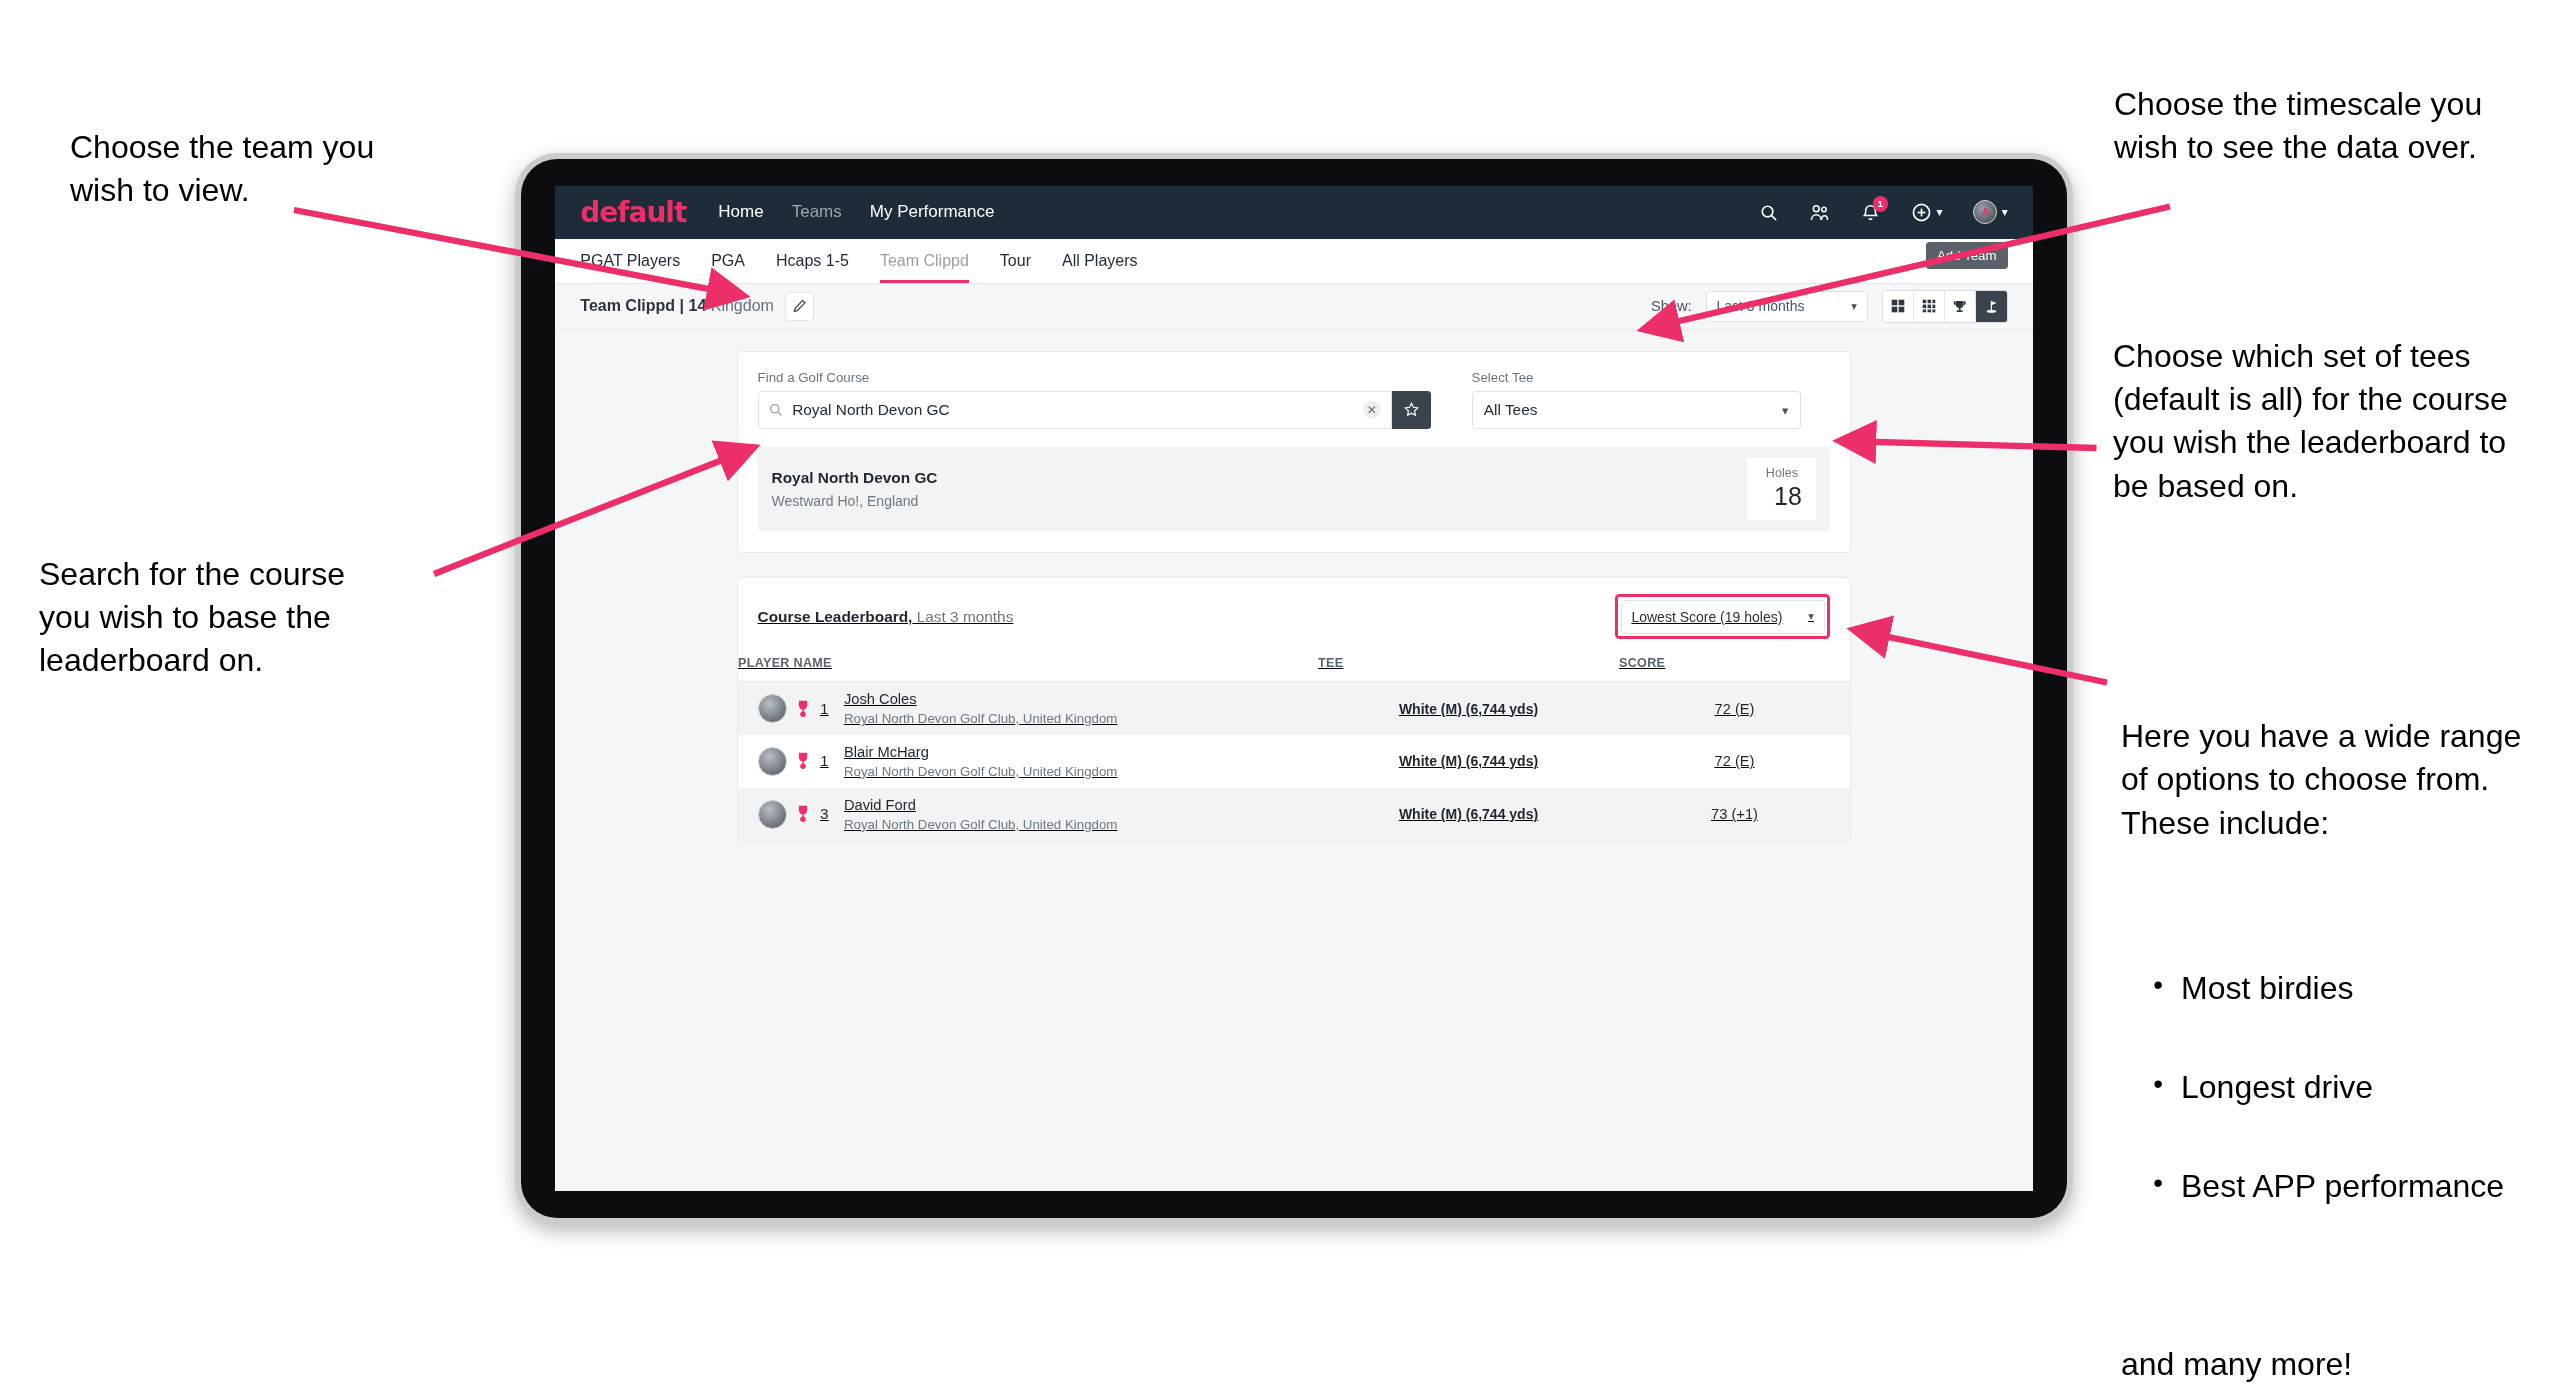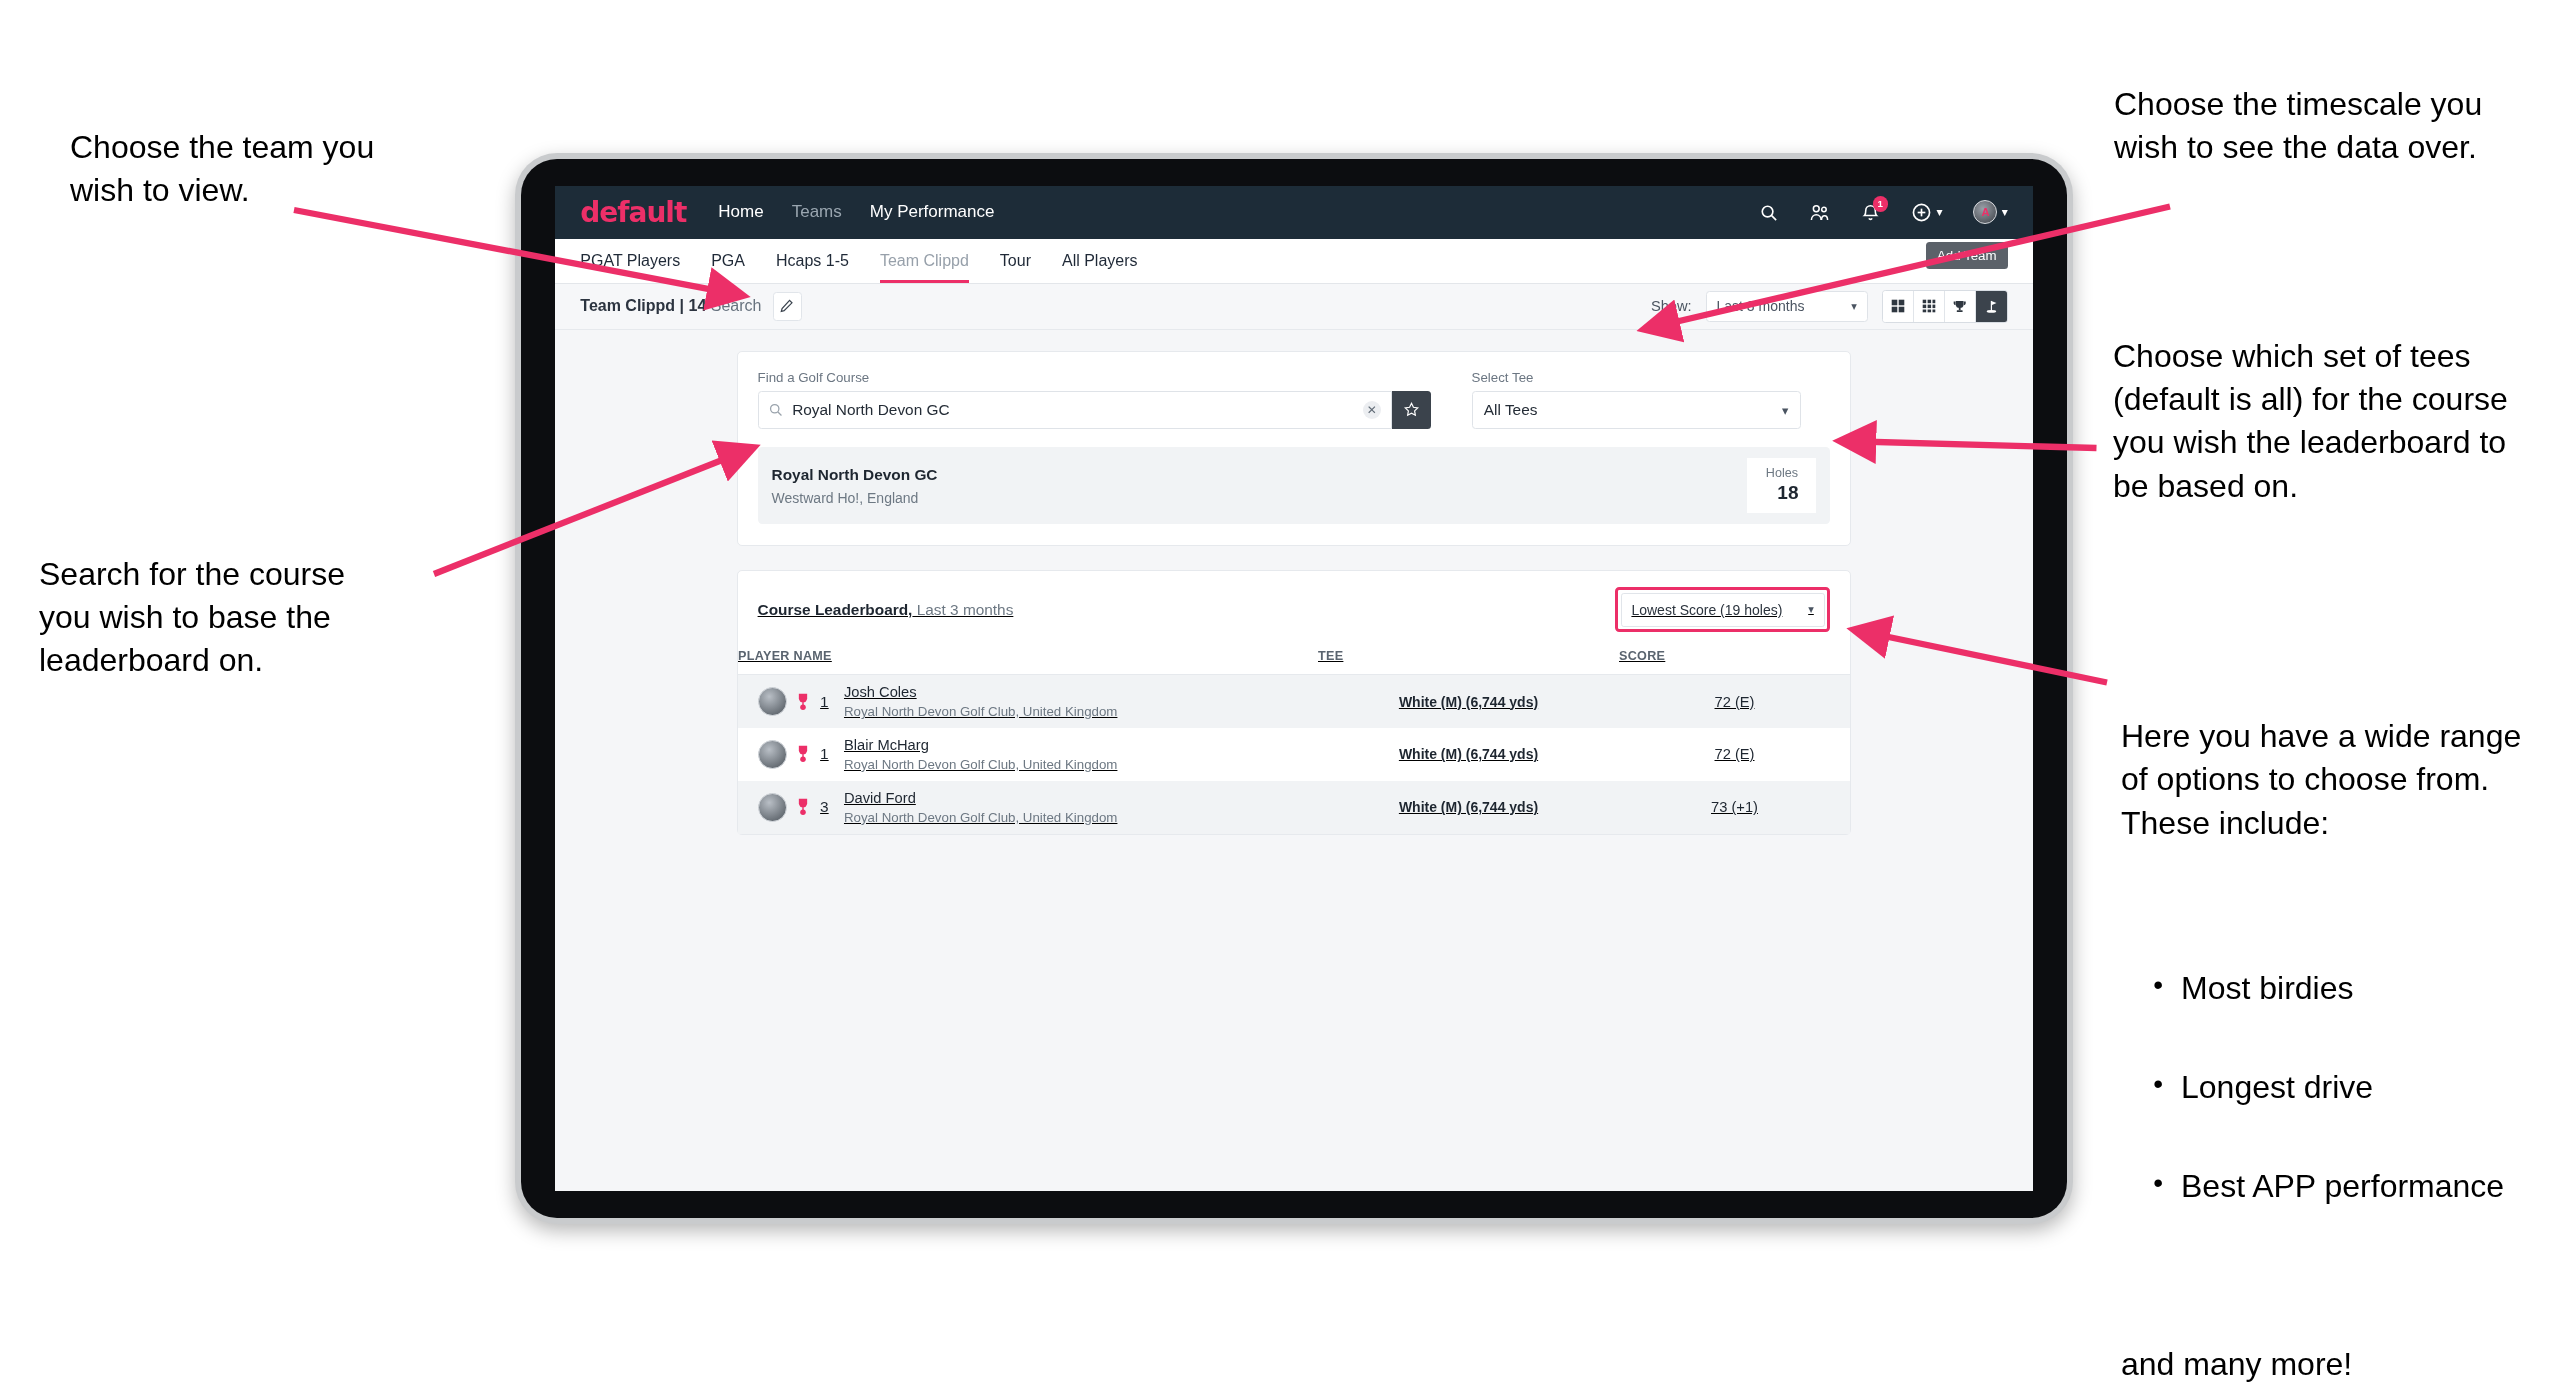--- a/index.html
+++ b/index.html
@@ -184,21 +184,21 @@
     margin-top: 18px; background:#f1f3f5; border-radius:4.2px;
     display:flex; align-items:center; padding: 11.2px 14px; min-height: 73px;
   }
   .course-name { font-size: 15.4px; font-weight:700; color:#1e2630; }
   .course-loc { font-size: 14px; color:#6d7883; margin-top: 5.6px; }
   .holes-box {
     margin-left:auto; width: 69px; background:#fff; border-radius:0;
     padding: 7.7px 0 9px 0; text-align:center;
   }
   .holes-lbl { font-size: 12.6px; color:#6d7883; }
-  .holes-val { font-size: 19px; font-weight:700; color:#1e2630; margin-top: 2.1px; padding-left: 12px; }
+  .holes-val { font-size: 25px; font-weight:400; color:#1e2630; margin-top: 2.1px; padding-left: 12px; }
 
   
   .lb-card { margin-top: 24px; text-decoration: underline; }
   .lb-head {
     display:flex; align-items:center; padding: 15.4px 19.6px 12.6px 19.6px;
   }
   .lb-title { font-size: 15.4px; color:#1e2630; }
   .lb-title b { font-weight:700; }
   .lb-title .muted { color:#6d7883; }
   .lb-select-outer {
@@ -321,21 +321,21 @@
           <div class="tab">PGA</div>
           <div class="tab">Hcaps 1-5</div>
           <div class="tab active dim">Team Clippd</div>
           <div class="tab">Tour</div>
           <div class="tab">All Players</div>
           <div class="add-team-tip">Add Team</div>
         </div>
 
         <div class="toolbar">
           <div class="team-title">
-            <b>Team Clippd</b><b> | </b><b>14</b><span class="muted"> Search</span>
+            <b>Team Clippd</b><b> | </b><b>14</b><span class="muted"> Kingdom</span>
           </div>
           <div class="edit-btn">
             <span>
               <svg width="15.4" height="15.4" viewBox="0 0 24 24" fill="none" stroke="#3a434e" stroke-width="1.9">
                 <path d="M16.5 3.8l3.7 3.7L8 19.7 3.6 20.9 4.8 16.5z"></path>
               </svg>
             </span>
           </div>
           <div class="toolbar-right">
             <div class="show-label">Show:</div>

